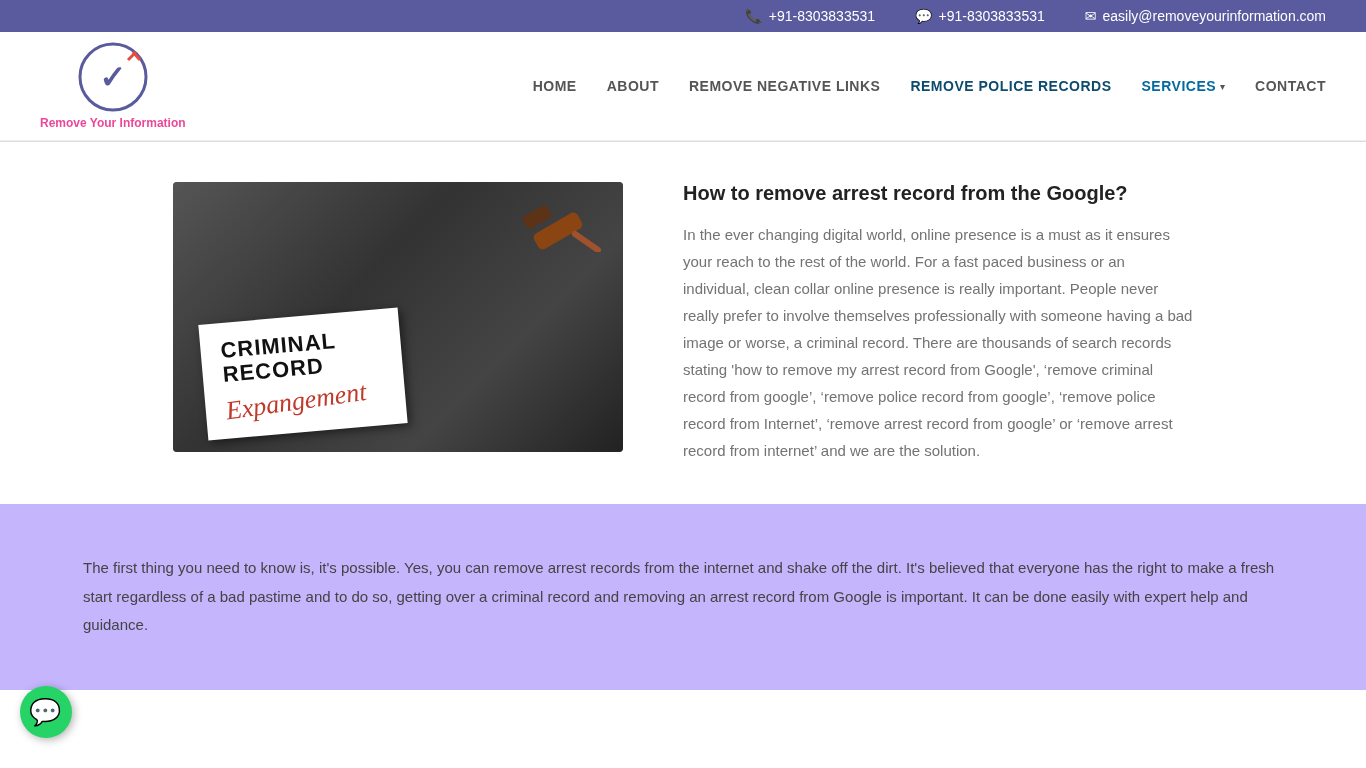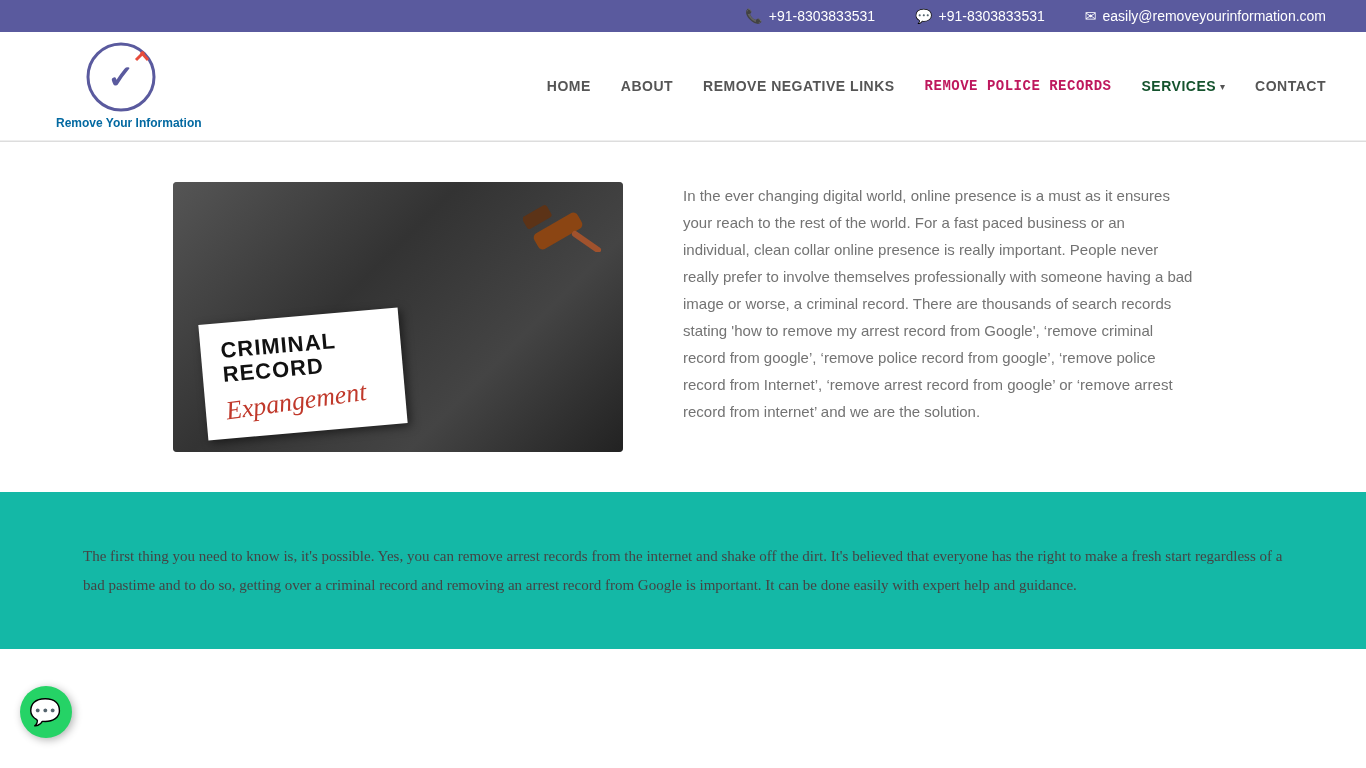--- a/index.html
+++ b/index.html
@@ -36,51 +36,49 @@
       display: flex;
       flex-direction: column;
       align-items: center;
     }
     .logo-icon {
       width: 70px;
       height: 70px;
     }
     .logo-text {
       font-size: 12px;
-      color: #0369a1;
+      color: #ec4899;
       font-weight: bold;
       margin-top: 4px;
-      margin-left: 16px;
     }
     nav {
       display: flex;
       align-items: center;
       gap: 30px;
       padding-left: 34px;
     }
     nav a {
       text-decoration: none;
       color: #555;
       font-size: 14px;
       font-weight: 600;
       letter-spacing: 0.5px;
       text-transform: uppercase;
     }
     nav a.active {
-      color: #be185d;
-      font-family: Liberation Mono, monospace;
+      color: #0c4a6e;
     }
     .services-menu {
       position: relative;
       display: inline-flex;
       align-items: center;
       gap: 4px;
     }
     .services-menu a {
-      color: #14532d;
+      color: #0369a1;
     }
     .services-menu .caret {
       font-size: 10px;
       color: #555;
     }
 
     
     .nav-divider {
       height: 1px;
       background: #ddd;
@@ -159,24 +157,23 @@
       margin-bottom: 16px;
     }
     .article-text p {
       font-size: 15px;
       line-height: 1.8;
       color: #737373;
     }
 
     
     .footer-section {
-      background: #14b8a6;
+      background: #c4b5fd;
       padding: 50px 80px;
       margin-top: 40px;
-      font-family: Liberation Serif, serif;
     }
     .footer-section p {
       font-size: 15px;
       line-height: 1.9;
       color: #444;
       max-width: 1200px;
       margin: 0 auto;
     }
 
     
@@ -254,20 +251,21 @@
       </svg>
 
       <div class="paper">
         <div class="criminal-title">CRIMINAL<br>RECORD</div>
         <div class="expungement">Expangement</div>
       </div>
     </div>
   </div>
 
   <div class="article-text">
+    <h2>How to remove arrest record from the Google?</h2>
     <p>In the ever changing digital world, online presence is a must as it ensures your reach to the rest of the world. For a fast paced business or an individual, clean collar online presence is really important. People never really prefer to involve themselves professionally with someone having a bad image or worse, a criminal record. There are thousands of search records stating 'how to remove my arrest record from Google', ‘remove criminal record from google’, ‘remove police record from google’, ‘remove police record from Internet’, ‘remove arrest record from google’ or ‘remove arrest record from internet’ and we are the solution.</p>
   </div>
 </div>
 
 <div class="footer-section">
   <p>The first thing you need to know is, it's possible. Yes, you can remove arrest records from the internet and shake off the dirt. It's believed that everyone has the right to make a fresh start regardless of a bad pastime and to do so, getting over a criminal record and removing an arrest record from Google is important. It can be done easily with expert help and guidance.</p>
 </div>
 
 <a class="whatsapp-btn" href="#" title="WhatsApp">
   <span>💬</span>

